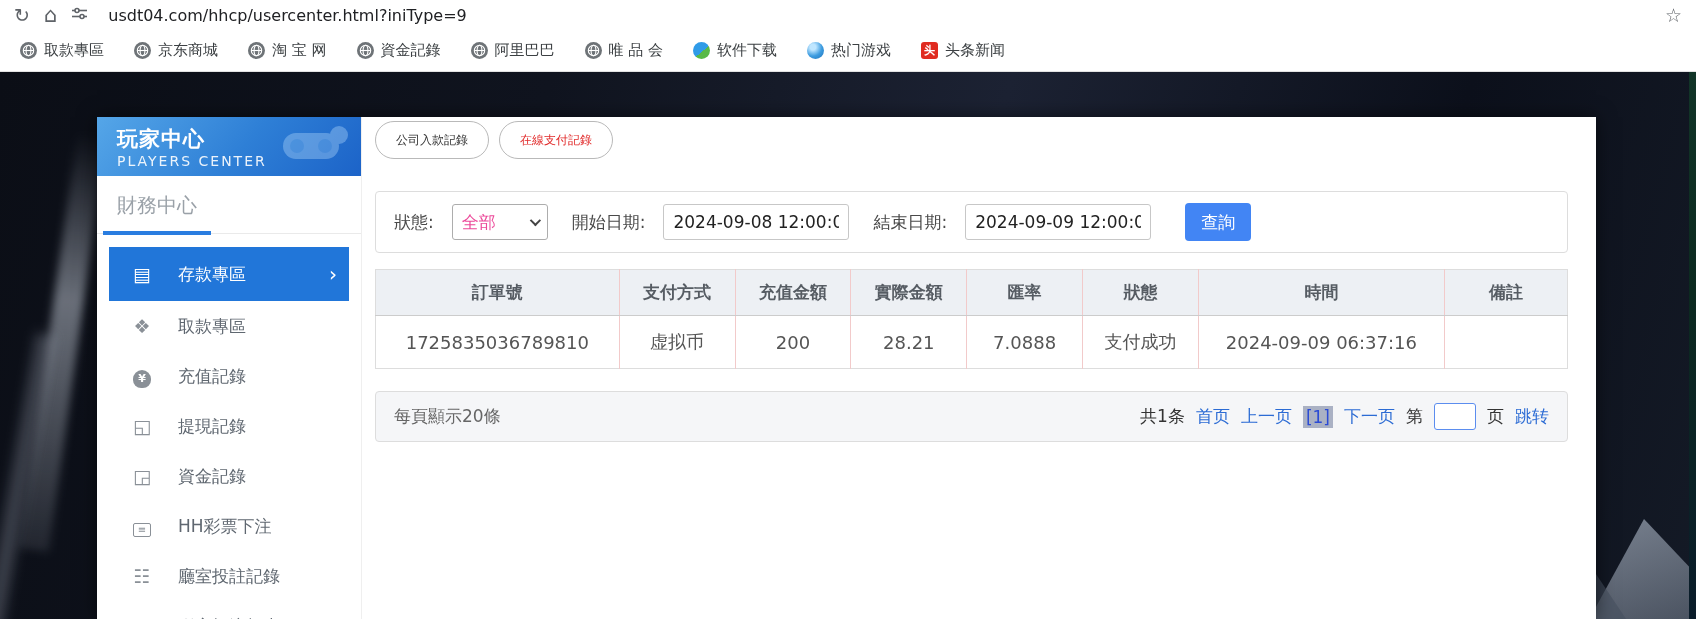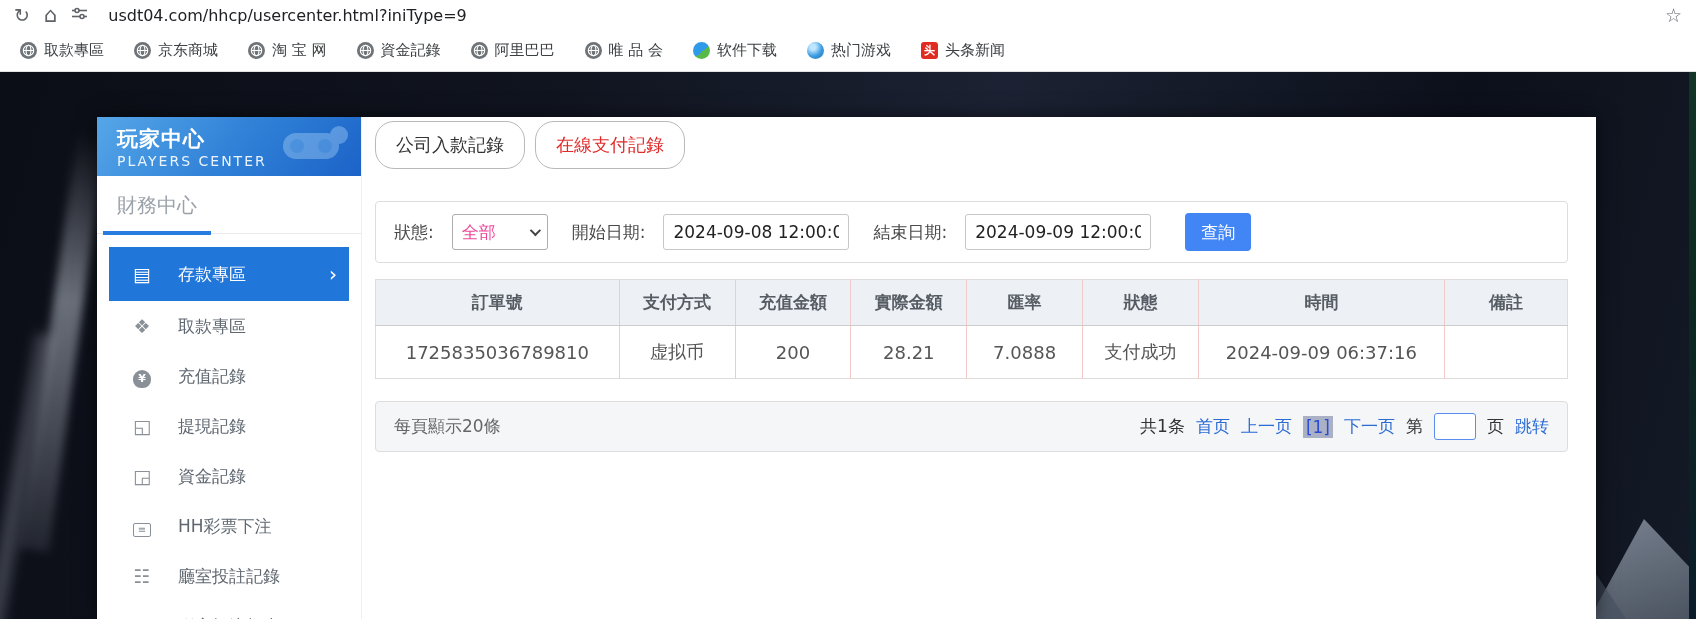--- a/index.html
+++ b/index.html
@@ -48,21 +48,21 @@
   .menu-item .mi-icon { width:28px; text-align:center; font-size:19px; color:#8a9097; margin-right:22px; flex:0 0 auto; }
   .menu-item.active { background:#2176d9; color:#fff; margin:0 12px 0 12px; padding-left:19px; height:54px; }
   .menu-item.active .mi-icon { color:#fff; }
   .menu-item .chev { position:absolute; right:12px; font-size:20px; color:#fff; }
   .bag-icon { display:inline-block; width:18px; height:18px; line-height:18px; background:#8a9097; color:#fff; border-radius:50% 50% 45% 45%; font-size:11px; font-weight:bold; }
   .box-icon { display:inline-block; width:18px; height:14px; line-height:12px; border:1.5px solid #8a9097; border-radius:2px; font-size:10px; color:#8a9097; }
 
   
   .main { flex:1; padding:4px 28px 0 13px; }
   .tabs { display:flex; gap:10px; }
-  .tab { height:48px; line-height:36px; padding:0 20px; border:1px solid #b9b9b9; border-radius:19px; background:#fff; font-size:18px; color:#333; cursor:pointer; white-space:nowrap; }
+  .tab { height:38px; line-height:36px; padding:0 20px; border:1px solid #b9b9b9; border-radius:19px; background:#fff; font-size:12px; color:#333; cursor:pointer; white-space:nowrap; }
   .tab.active { color:#e12b2b; }
 
   .filter-box { margin-top:32px; height:62px; border:1px solid #ddd; border-radius:4px; display:flex; align-items:center; padding:0 18px; gap:18px; background:#fff; }
   .f-label { font-size:17px; color:#4a4a4a; white-space:nowrap; }
   .f-select { width:96px; height:36px; border:1px solid #adadad; border-radius:3px; background:#fff; display:flex; align-items:center; justify-content:space-between; padding:0 9px; font-size:17px; color:#ec4899; cursor:pointer; margin-right:6px; }
   .chev-down { width:8px; height:8px; border-right:2px solid #444; border-bottom:2px solid #444; transform:rotate(45deg) translateY(-2px); }
   .f-input { width:186px; height:36px; border:1px solid #c7c7c7; border-radius:3px; font-size:17px; color:#222; padding:0 9px; font-family:inherit; margin-right:6px; }
   .search-btn { margin-left:10px; height:38px; padding:0 16px; background:#4285f4; border:none; border-radius:4px; color:#fff; font-size:17px; cursor:pointer; font-family:inherit; }
 
   .records { margin-top:16px; width:100%; border-collapse:collapse; table-layout:fixed; border:1px solid #ddd; }

